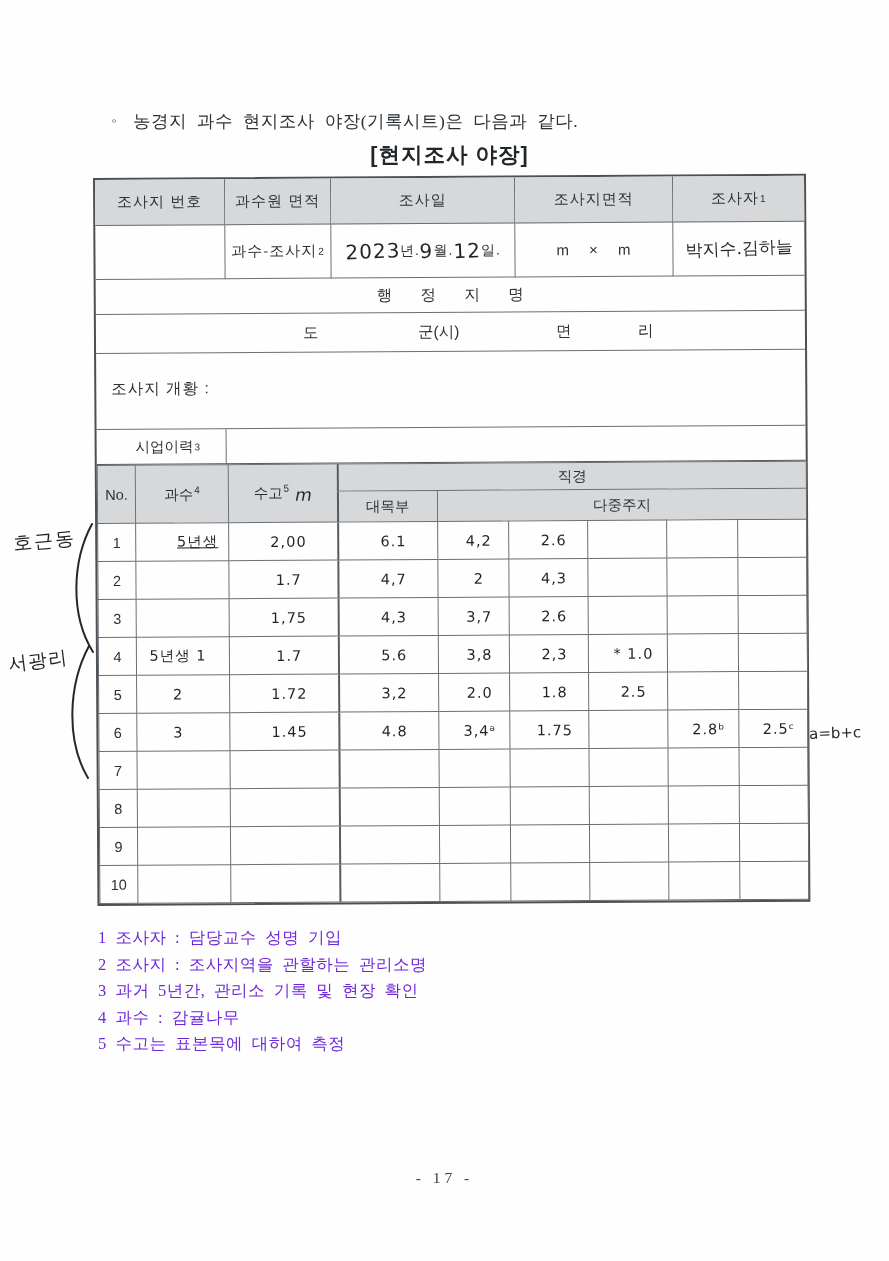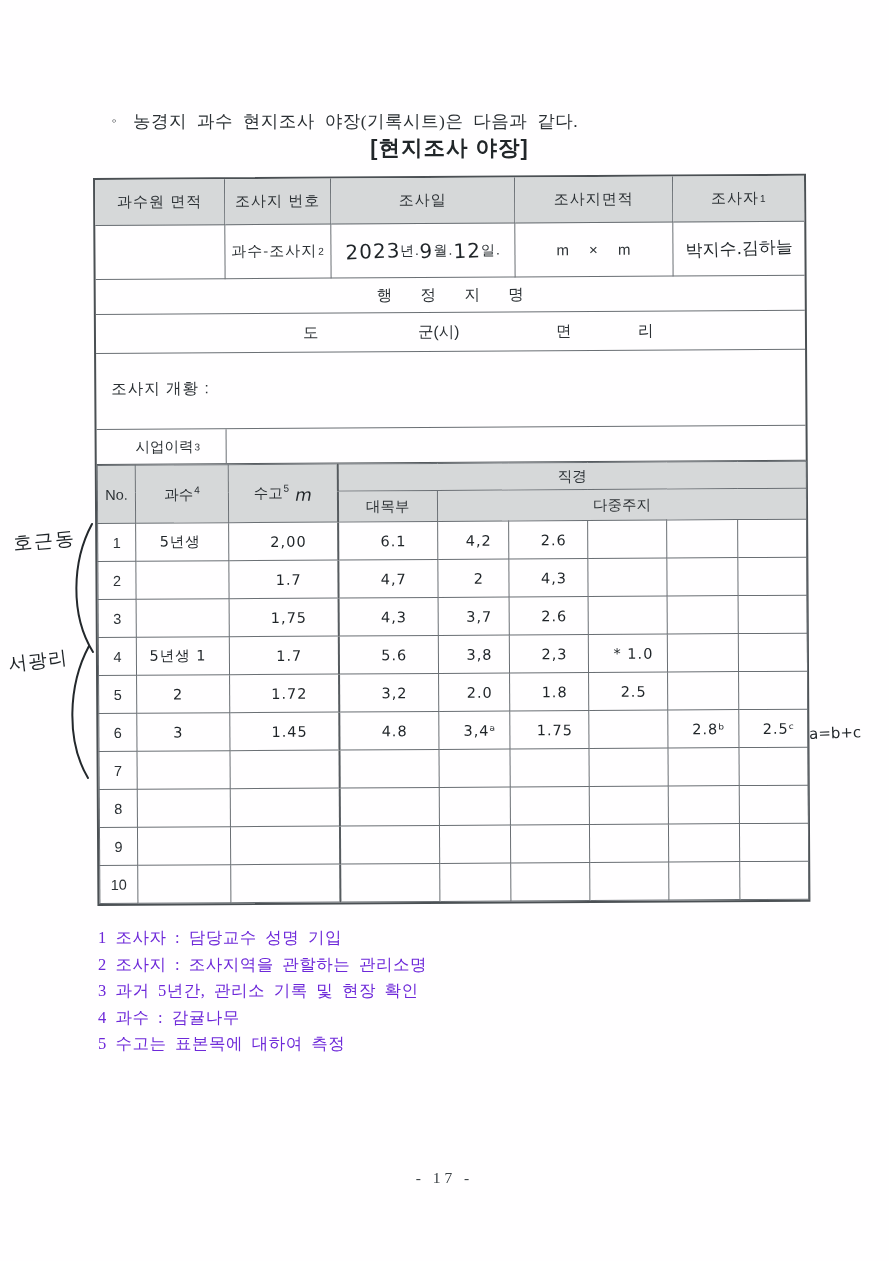--- a/index.html
+++ b/index.html
@@ -2,21 +2,21 @@
 <html><head>
 <meta charset="utf-8">
 <style>
   html,body{margin:0;padding:0;background:#ffffff;}
   .page{position:relative;width:889px;height:1261px;background:#fffeff;overflow:hidden;
         font-family:"Liberation Sans",sans-serif;color:#2c3135;}
   
   .intro{position:absolute;left:112px;top:101px;width:640px;font-family:"Liberation Serif",serif;
          font-size:17.5px;color:#2b3034;letter-spacing:.5px;word-spacing:5px;margin-top:8px;}
   .intro .bullet{font-size:13px;vertical-align:2px;margin-right:16px;}
-  .doc-title{position:absolute;left:93px;top:133px;width:713px;text-align:center;
+  .doc-title{position:absolute;left:93px;top:140px;width:713px;text-align:center;
              font-size:21.5px;font-weight:bold;color:#212629;letter-spacing:1px;}
   
   .form{position:absolute;left:93px;top:178px;width:713px;border:2px solid #4b5054;
         box-sizing:border-box;transform:rotate(-0.35deg);transform-origin:top left;background:#fffeff;}
   .grayfill{background:#d6d8d9;}
   
   .p1{display:grid;grid-template-columns:130px 106px 184px 158px 131px;}
   .p1 .cell{box-sizing:border-box;border-right:1px solid #6a6f74;border-bottom:1px solid #6a6f74;
             display:flex;align-items:center;justify-content:center;font-size:15px;letter-spacing:1px;}
   .p1 .cell:nth-child(5n){border-right:none;}
@@ -41,21 +41,21 @@
   table.meas tr.hdr1 td{height:27px;}
   table.meas tr.hdr2 td{height:31px;}
   table.meas tr.dr td{height:38px;}
   td.bl{border-left:2px solid #565b5f !important;}
   
   .hw{font-family:"DejaVu Sans",sans-serif;color:#1f2428;}
   .hw-i{display:inline-block;transform:rotate(-2deg);}
   td.c-hw{font-family:"DejaVu Sans",sans-serif;color:#1f2428;font-size:19px;
           text-align:left;padding-left:12px;letter-spacing:1px;}
   td.c-gwasu{text-align:right;padding-right:10px;padding-left:0;font-size:18px;}
-  td.c-gwasu.al{text-align:center;padding-left:6px;}
+  td.c-gwasu.al{text-align:right;padding-left:6px;text-decoration:underline;}
   td.c-no{font-size:14.5px;}
   .hw-date{font-size:20px;letter-spacing:1px;}
   .pt-date{font-size:14px;letter-spacing:1px;}
   .mxm{word-spacing:14px;font-size:15px;}
   .hw-name{font-size:17px;letter-spacing:0;}
   .hw-unit{font-size:17px;font-style:italic;margin-left:6px;vertical-align:-3px;}
   
   .note1{position:absolute;left:13px;top:528px;font-size:19px;transform:rotate(-5deg);letter-spacing:2px;}
   .note2{position:absolute;left:8px;top:648px;font-size:19px;transform:rotate(-7deg);letter-spacing:1px;}
   .noteabc{position:absolute;left:809px;top:724px;font-size:15px;transform:rotate(-2deg);}
@@ -74,22 +74,22 @@
 
   <div class="intro">
     <span class="bullet">◦</span><span>농경지 과수 현지조사 야장(기록시트)은 다음과 같다.</span>
   </div>
 
   <div class="doc-title">[현지조사 야장]</div>
 
   <div class="form">
 
     <div class="p1">
+      <div class="cell rowA grayfill">조사지 번호</div>
       <div class="cell rowA grayfill">과수원 면적</div>
-      <div class="cell rowA grayfill">조사지 번호</div>
       <div class="cell rowA grayfill">조사일</div>
       <div class="cell rowA grayfill">조사지면적</div>
       <div class="cell rowA grayfill">
         <span>조사자</span>
           <sup>1</sup>
       </div>
 
       <div class="cell rowB"></div>
       <div class="cell rowB">
         <span>과수-조사지</span>

